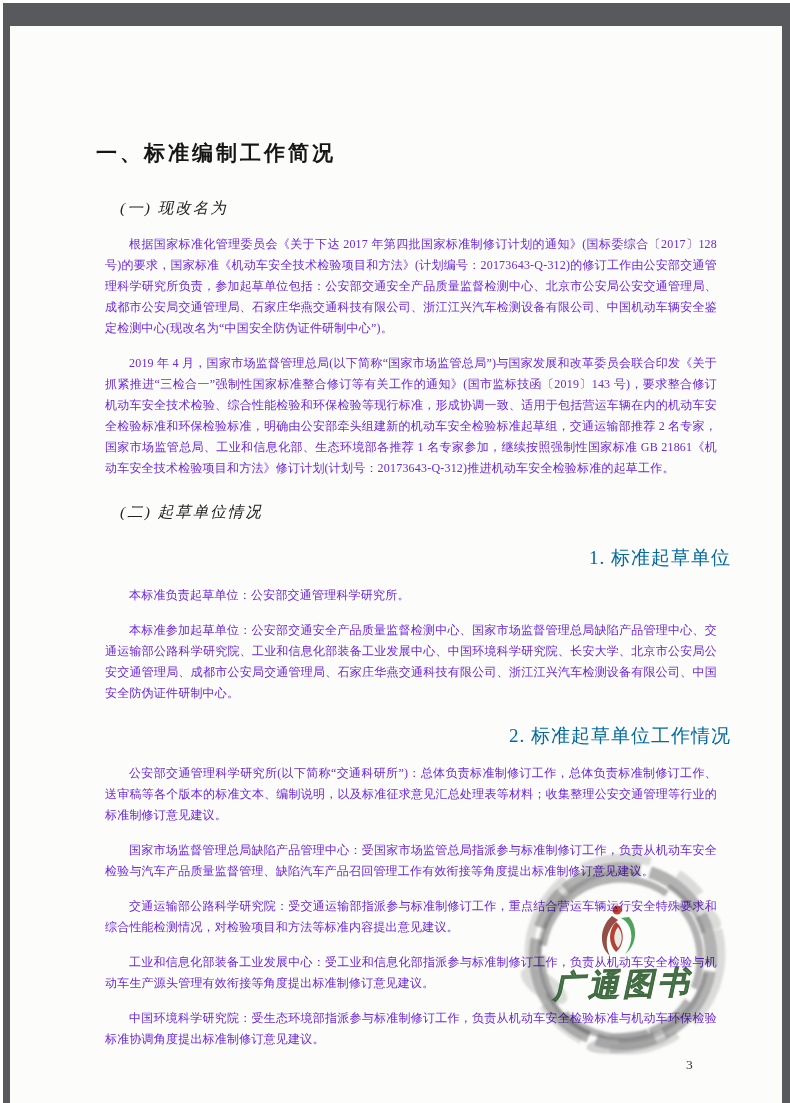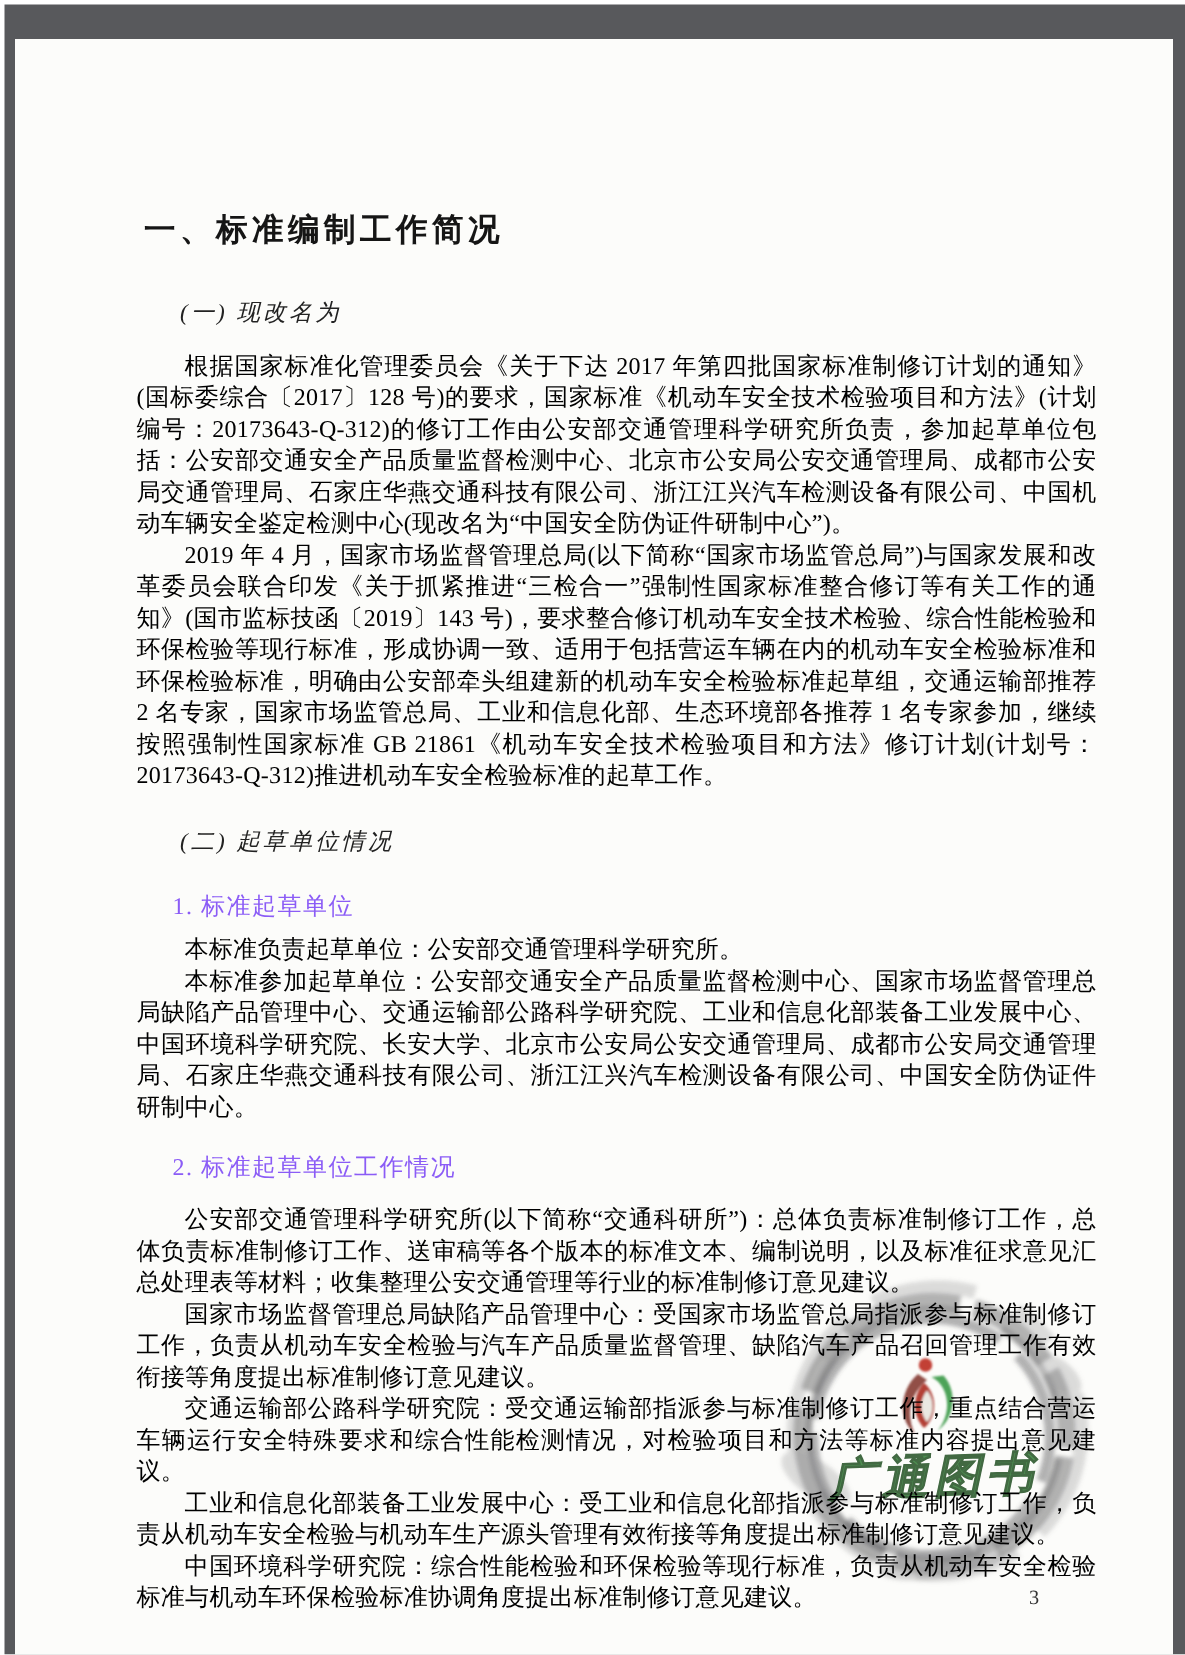--- a/index.html
+++ b/index.html
@@ -41,34 +41,35 @@
     margin: 31px 0 0 29px;
     font-size: 15.5px;
     font-weight: normal;
     font-style: italic;
     letter-spacing: 2px;
     color: #222;
   }
   .sec-heading.tight { margin-top: 23px; }
   .sub-heading {
     margin: 22px 0 8px 24px;
-    font-size: 16px;
+    font-size: 19px;
     font-weight: normal;
     letter-spacing: 1px;
-    color: #8b5cf6;
+    color: #0369a1;
+    text-align: right;
   }
   .sub-heading.second { margin-top: 19px; margin-bottom: 14px; }
   .content p {
-    margin: 0;
-    font-size: 16px;
+    margin: 14px;
+    font-size: 12px;
     line-height: 21px;
     text-indent: 2em;
     text-align: justify;
     letter-spacing: 0.2px;
-    color: #000000;
+    color: #6d28d9;
   }
   .content p.first-after-heading { margin-top: 15px; }
   .page-number {
     position: absolute;
     left: 676px; top: 1031px;
     font-size: 13.5px;
     color: #333;
   }
   .stamp {
     position: absolute;
@@ -96,21 +97,21 @@
 
       <h3 class="sub-heading">1. 标准起草单位</h3>
       <p>本标准负责起草单位：公安部交通管理科学研究所。</p>
       <p>本标准参加起草单位：公安部交通安全产品质量监督检测中心、国家市场监督管理总局缺陷产品管理中心、交通运输部公路科学研究院、工业和信息化部装备工业发展中心、中国环境科学研究院、长安大学、北京市公安局公安交通管理局、成都市公安局交通管理局、石家庄华燕交通科技有限公司、浙江江兴汽车检测设备有限公司、中国安全防伪证件研制中心。</p>
 
       <h3 class="sub-heading second">2. 标准起草单位工作情况</h3>
       <p>公安部交通管理科学研究所(以下简称“交通科研所”)：总体负责标准制修订工作，总体负责标准制修订工作、送审稿等各个版本的标准文本、编制说明，以及标准征求意见汇总处理表等材料；收集整理公安交通管理等行业的标准制修订意见建议。</p>
       <p>国家市场监督管理总局缺陷产品管理中心：受国家市场监管总局指派参与标准制修订工作，负责从机动车安全检验与汽车产品质量监督管理、缺陷汽车产品召回管理工作有效衔接等角度提出标准制修订意见建议。</p>
       <p>交通运输部公路科学研究院：受交通运输部指派参与标准制修订工作，重点结合营运车辆运行安全特殊要求和综合性能检测情况，对检验项目和方法等标准内容提出意见建议。</p>
       <p>工业和信息化部装备工业发展中心：受工业和信息化部指派参与标准制修订工作，负责从机动车安全检验与机动车生产源头管理有效衔接等角度提出标准制修订意见建议。</p>
-      <p>中国环境科学研究院：综合性能检验和环保检验等现行标准，负责从机动车安全检验标准与机动车环保检验标准协调角度提出标准制修订意见建议。</p>
+      <p>中国环境科学研究院：受生态环境部指派参与标准制修订工作，负责从机动车安全检验标准与机动车环保检验标准协调角度提出标准制修订意见建议。</p>
     </div>
 
     <div class="stamp">
       <svg width="230" height="230" viewBox="0 0 230 230">
         <defs>
           <filter id="soft">
               <feGaussianBlur stdDeviation="1.3"></feGaussianBlur>
             </filter>
           <filter id="soft2">
               <feGaussianBlur stdDeviation="0.6"></feGaussianBlur>

